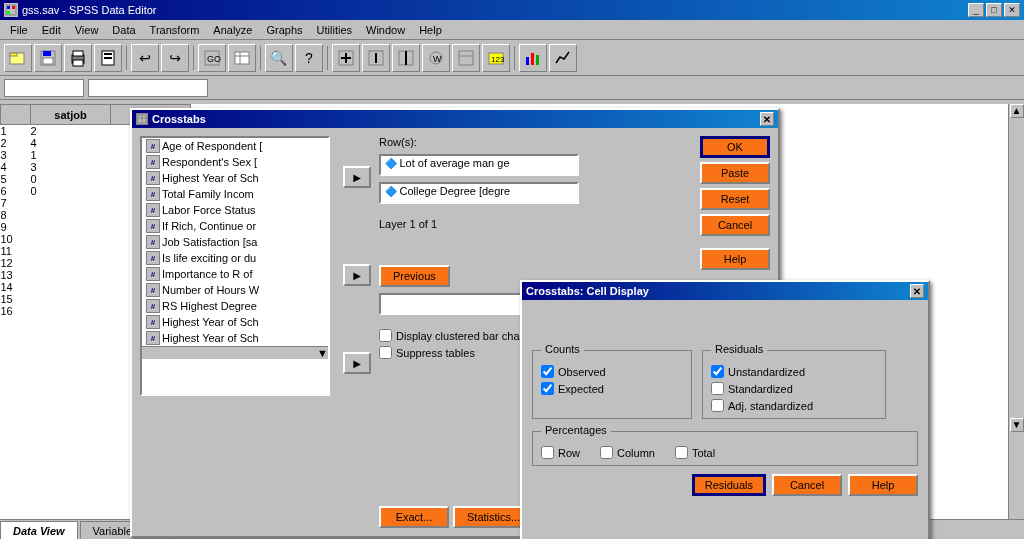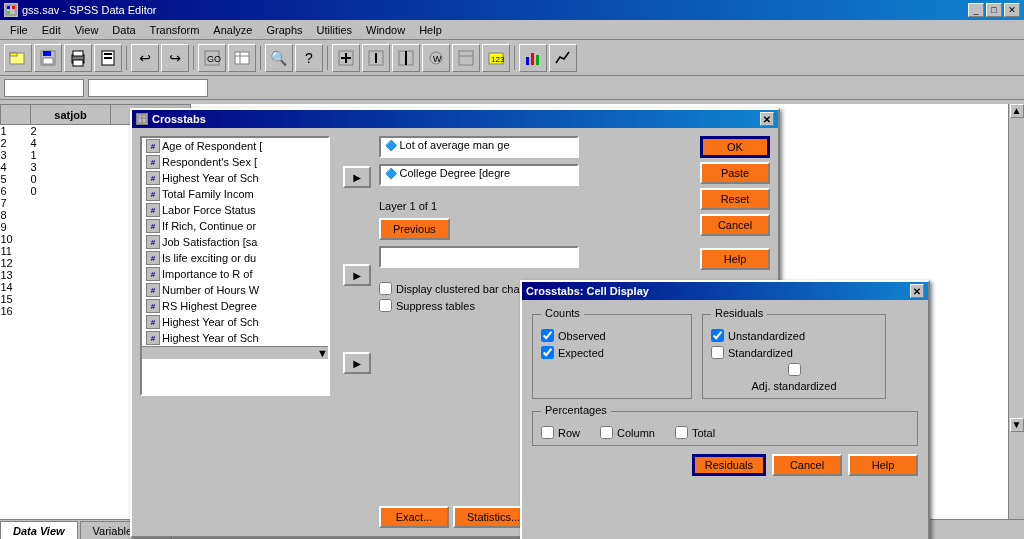--- a/index.html
+++ b/index.html
@@ -633,36 +633,37 @@
 
       <div style="display:flex; flex-direction:column; justify-content:flex-start; gap:8px; padding-top:30px;">
         <div class="arrow-btn">▶</div>
         <div style="height:60px;"></div>
         <div class="arrow-btn">▶</div>
         <div style="height:50px;"></div>
         <div class="arrow-btn">▶</div>
       </div>
 
       <div style="flex:1; display:flex; flex-direction:column; gap:6px;">
+        <div style="font-size:11px;">Row(s):</div>
         <div class="win-input" style="width:200px; min-height:22px;">
           <span style="display:flex; align-items:center; gap:2px;">
             <span style="color:#000080; font-weight:bold; font-size:10px;">🔷</span>
             <span>Lot of average man ge</span>
           </span>
         </div>
 
         <div class="win-input" style="width:200px; min-height:22px;">
           <span style="display:flex; align-items:center; gap:2px;">
             <span style="color:#000080; font-weight:bold; font-size:10px;">🔷</span>
             <span>College Degree [degre</span>
           </span>
         </div>
 
         <div style="margin-top:8px; font-size:11px;">Layer 1 of 1</div>
-        <div style="display:flex; gap:4px;">
+        <div style="display:flex; gap:4px;margin-top:29px;">
           <div class="win-btn" style="min-width:60px;">Previous</div>
         </div>
         <div class="win-input" style="width:200px; min-height:22px;"></div>
 
         <div style="margin-top:8px;">
           <label class="win-checkbox">
             <input type="checkbox" style="">
             <span>Display clustered bar charts</span>
           </label>
           <label class="win-checkbox" style="margin-top:4px;">
@@ -688,21 +689,21 @@
         </div>
       </div>
     </div>
   </div>
 
   <div class="dialog" id="cell-display-dialog">
     <div class="dialog-title">
       <span>Crosstabs: Cell Display</span>
       <div class="dialog-close">✕</div>
     </div>
-    <div style="padding:10px; display:flex; flex-direction:column; gap:8px;">
+    <div style="padding:10px; display:flex; flex-direction:column; gap:8px;margin-top:36px;">
       <div style="display:flex; gap:10px;">
 
         <div class="group-box" style="width:160px;">
           <span class="group-box-label">Counts</span>
           <label class="win-checkbox" style="margin-top:6px;">
             <input type="checkbox" checked="" style="">
             <span>Observed</span>
           </label>
           <label class="win-checkbox" style="margin-top:4px;">
             <input type="checkbox" checked="" style="">
@@ -713,21 +714,21 @@
         <div class="group-box" style="width:184px;">
           <span class="group-box-label">Residuals</span>
           <label class="win-checkbox" style="margin-top:6px;">
             <input type="checkbox" checked="" style="">
             <span>Unstandardized</span>
           </label>
           <label class="win-checkbox" style="margin-top:4px;">
             <input type="checkbox" style="">
             <span>Standardized</span>
           </label>
-          <label class="win-checkbox" style="margin-top:4px;flex-direction:column;">
+          <label class="win-checkbox" style="margin-top:4px;">
             <input type="checkbox" style="">
             <span>Adj. standardized</span>
           </label>
         </div>
       </div>
 
       <div class="group-box">
         <span class="group-box-label">Percentages</span>
         <div style="display:flex; gap:20px; margin-top:6px;">
           <label class="win-checkbox">

